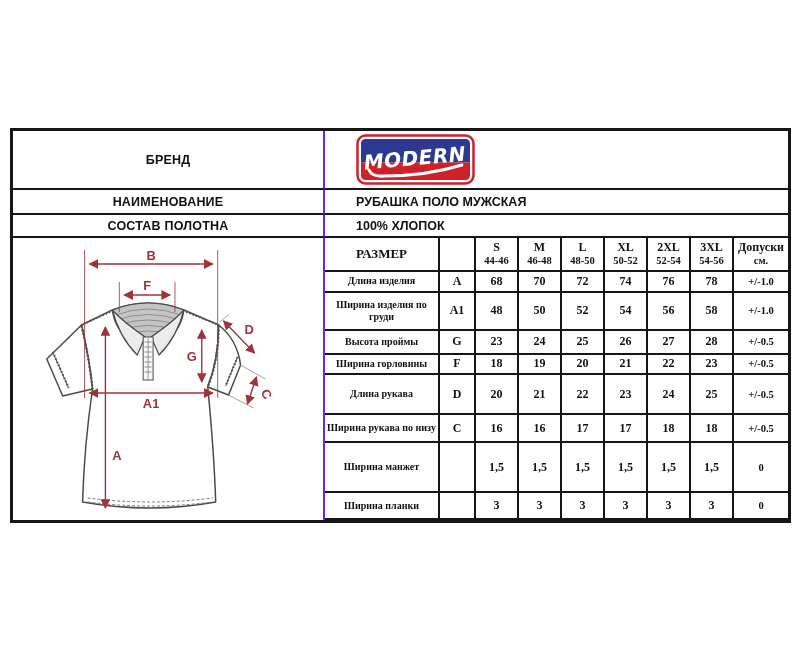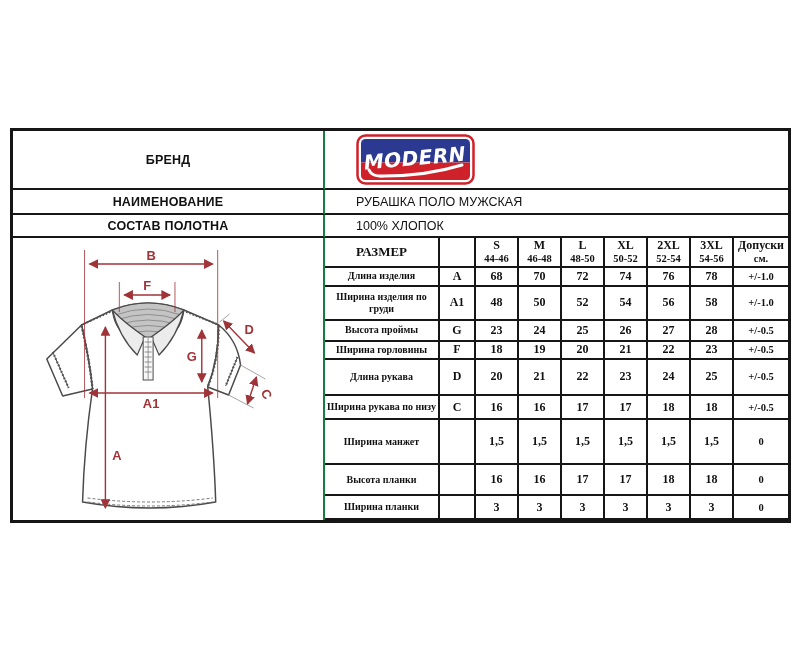--- a/index.html
+++ b/index.html
@@ -2,24 +2,24 @@
 <html><head>
 <meta charset="utf-8">
 <style>
   html,body{margin:0;padding:0;background:#fff;}
   .sheet{position:relative;width:800px;height:655px;background:#ffffff;overflow:hidden;
          font-family:"Liberation Sans",sans-serif;color:#111;}
   .doc{position:absolute;left:10px;top:128px;width:781px;height:395px;box-sizing:border-box;
        border:3px solid #161616;display:grid;grid-template-columns:312px 1fr;
        grid-template-rows:59px 25px 23px 1fr;background:#fff;}
   .cell{box-sizing:border-box;display:flex;align-items:center;} 
-  .c1{border-right:2px solid #15803d;}
+  .c1{border-right:2px solid #6d28d9;}
   .rb{border-bottom:2px solid #161616;}
   .lbl-left{justify-content:center;font-weight:bold;font-size:12.5px;letter-spacing:.2px;}
-  .val-right{padding-left:31px;font-weight:normal;font-size:12.5px;}
+  .val-right{padding-left:31px;font-weight:bold;font-size:12.5px;}
   .logo-cell{padding-left:31px;}
   .diagram-cell{display:block;position:relative;}
   .diagram-cell svg{display:block;width:100%;height:100%;}
   .stable-wrap{display:block;overflow:hidden;}
   table.spec{border-collapse:collapse;table-layout:fixed;width:calc(100% + 2px);height:calc(100% + 2px);
              margin-left:-2px;margin-top:-2px;font-family:"Liberation Serif",serif;}
   table.spec td{border:2px solid #161616;box-sizing:border-box;text-align:center;vertical-align:middle;
                 font-weight:bold;padding:0;}
   td.lblc{text-align:left;font-size:10px;line-height:1.18;padding:1px 1px 1px 2px;}
   td.ltrc{font-size:12px;}
@@ -272,31 +272,20 @@
             <td class="ltrc"></td>
             <td class="numc">1,5</td>
             <td class="numc">1,5</td>
             <td class="numc">1,5</td>
             <td class="numc">1,5</td>
             <td class="numc">1,5</td>
             <td class="numc">1,5</td>
             <td class="tolc">0</td>
           </tr>
 
-          <tr style="height:30px">
-            <td class="lblc">Высота планки</td>
-            <td class="ltrc"></td>
-            <td class="numc">16</td>
-            <td class="numc">16</td>
-            <td class="numc">17</td>
-            <td class="numc">17</td>
-            <td class="numc">18</td>
-            <td class="numc">18</td>
-            <td class="tolc">0</td>
-          </tr>
 
           <tr style="height:23px">
             <td class="lblc">Ширина планки</td>
             <td class="ltrc"></td>
             <td class="numc">3</td>
             <td class="numc">3</td>
             <td class="numc">3</td>
             <td class="numc">3</td>
             <td class="numc">3</td>
             <td class="numc">3</td>

